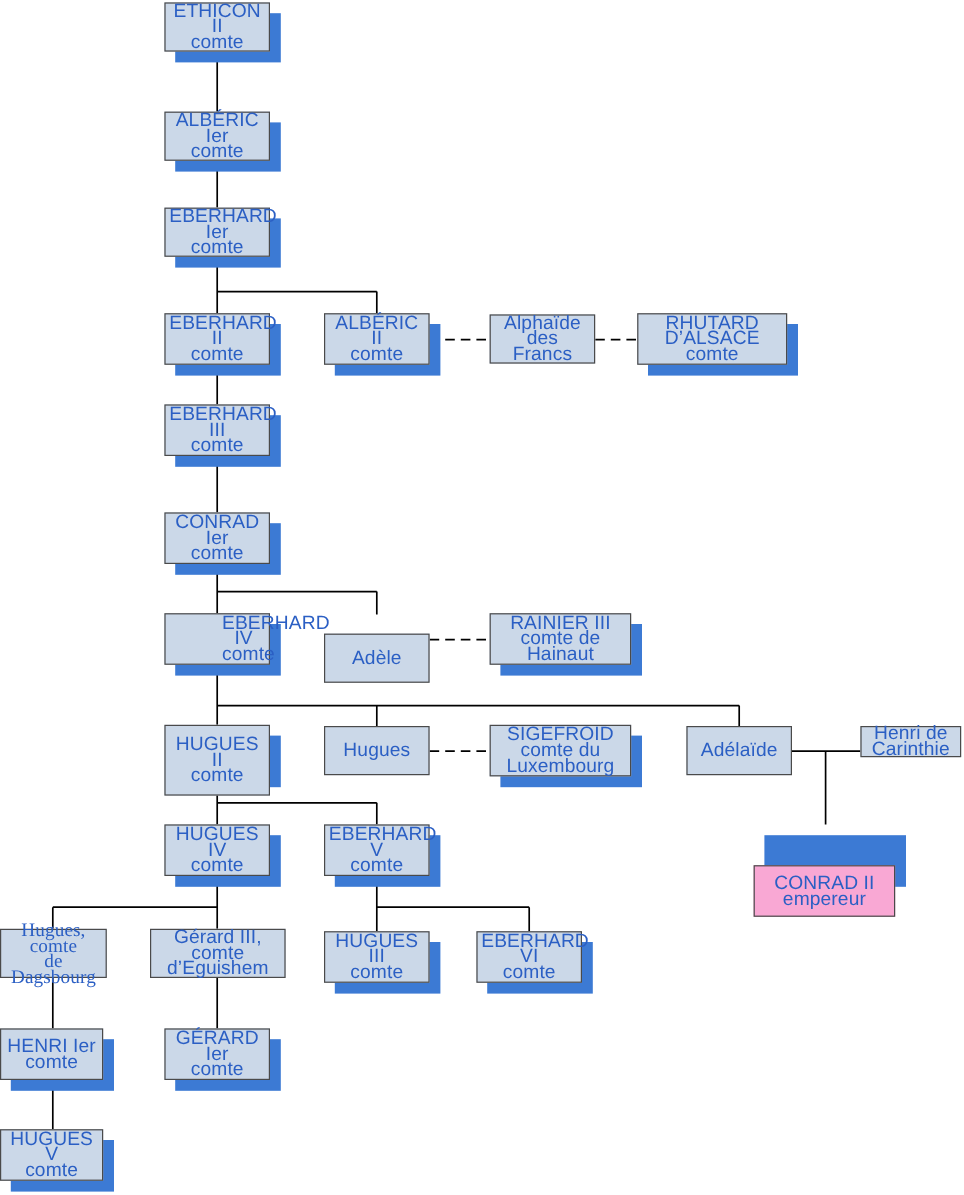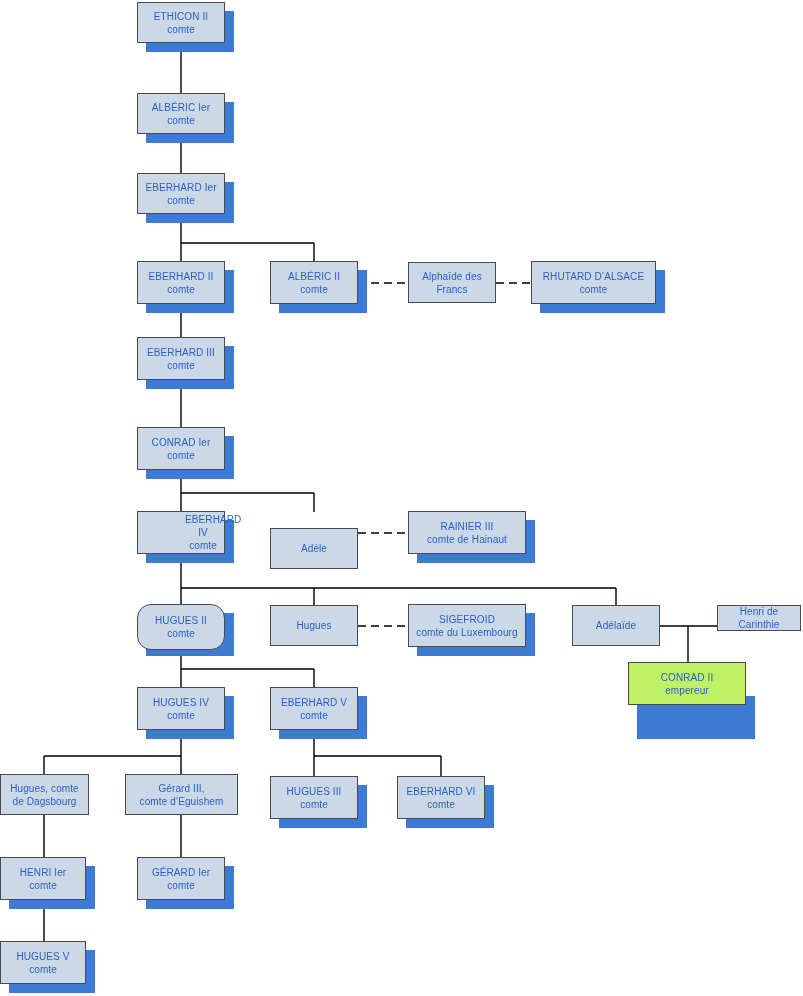--- a/index.html
+++ b/index.html
@@ -25,21 +25,21 @@
     width: 803px;
     height: 996px;
     pointer-events: none;
   }
   .node {
     position: absolute;
     box-sizing: border-box;
     background: #cbd8e8;
     border: 1.5px solid #4a4a4a;
     color: #2b5fc4;
-    font-size: 10px;
+    font-size: 16px;
     line-height: 13px;
     text-align: center;
     display: flex;
     align-items: center;
     justify-content: flex-start;
     z-index: 3;
     letter-spacing: 0.1px;
   }
   .node .lbl {
     display: block;
@@ -118,21 +118,21 @@
       <span class="lbl"><span>EBERHARD IV</span><br><span>comte</span></span>
     </div>
     <div class="node" style="left: 270px; top: 528px; width: 88px; height: 41px; background: rgb(203, 216, 232); border-color: rgb(74, 74, 74); color: rgb(43, 95, 196);">
       <span class="lbl"><span>Adèle</span></span>
     </div>
     <div class="shadow" style="left: 417px; top: 520px; width: 118px; height: 43px; background: rgb(60, 122, 212);"></div>
     <div class="node" style="left: 408px; top: 511px; width: 118px; height: 43px; background: rgb(203, 216, 232); border-color: rgb(74, 74, 74); color: rgb(43, 95, 196);">
       <span class="lbl"><span>RAINIER III</span><br><span>comte de Hainaut</span></span>
     </div>
     <div class="shadow" style="left: 146px; top: 613px; width: 88px; height: 43px; background: rgb(60, 122, 212);"></div>
-    <div class="node" style="left: 137px; top: 604px; width: 88px; height: 46px; background: rgb(203, 216, 232); border-color: rgb(74, 74, 74); color: rgb(43, 95, 196); border-radius: 14px;">
+    <div class="node" style="left: 137px; top: 604px; width: 88px; height: 59px; background: rgb(203, 216, 232); border-color: rgb(74, 74, 74); color: rgb(43, 95, 196);">
       <span class="lbl"><span>HUGUES II</span><br><span>comte</span></span>
     </div>
     <div class="node" style="left: 270px; top: 605px; width: 88px; height: 41px; background: rgb(203, 216, 232); border-color: rgb(74, 74, 74); color: rgb(43, 95, 196);">
       <span class="lbl"><span>Hugues</span></span>
     </div>
     <div class="shadow" style="left: 417px; top: 613px; width: 118px; height: 43px; background: rgb(60, 122, 212);"></div>
     <div class="node" style="left: 572px; top: 605px; width: 88px; height: 41px; background: rgb(203, 216, 232); border-color: rgb(74, 74, 74); color: rgb(43, 95, 196);">
       <span class="lbl"><span>Adélaïde</span></span>
     </div>
     <div class="node" style="left: 408px; top: 604px; width: 118px; height: 43px; background: rgb(203, 216, 232); border-color: rgb(74, 74, 74); color: rgb(43, 95, 196);">
@@ -143,24 +143,24 @@
     </div>
     <div class="shadow" style="left: 146px; top: 696px; width: 88px; height: 43px; background: rgb(60, 122, 212);"></div>
     <div class="node" style="left: 137px; top: 687px; width: 88px; height: 43px; background: rgb(203, 216, 232); border-color: rgb(74, 74, 74); color: rgb(43, 95, 196);">
       <span class="lbl"><span>HUGUES IV</span><br><span>comte</span></span>
     </div>
     <div class="shadow" style="left: 279px; top: 696px; width: 88px; height: 43px; background: rgb(60, 122, 212);"></div>
     <div class="node" style="left: 270px; top: 687px; width: 88px; height: 43px; background: rgb(203, 216, 232); border-color: rgb(74, 74, 74); color: rgb(43, 95, 196);">
       <span class="lbl"><span>EBERHARD V</span><br><span>comte</span></span>
     </div>
     <div class="shadow" style="left: 637px; top: 696px; width: 118px; height: 43px; background: rgb(60, 122, 212);"></div>
-    <div class="node" style="left: 628px; top: 662px; width: 118px; height: 43px; background: #bef264; border-color: rgb(74, 74, 74); color: rgb(43, 95, 196);">
+    <div class="node" style="left: 628px; top: 721px; width: 118px; height: 43px; background: #f9a8d4; border-color: rgb(74, 74, 74); color: rgb(43, 95, 196);">
       <span class="lbl"><span>CONRAD II</span><br><span>empereur</span></span>
     </div>
-    <div class="node" style="left: 0px; top: 774px; width: 89px; height: 41px; background: rgb(203, 216, 232); border-color: rgb(74, 74, 74); color: rgb(43, 95, 196);">
+    <div class="node" style="left: 0px; top: 774px; width: 89px; height: 41px; background: rgb(203, 216, 232); border-color: rgb(74, 74, 74); color: rgb(43, 95, 196); font-family: Liberation Serif, serif;">
       <span class="lbl"><span>Hugues, comte</span><br><span>de Dagsbourg</span></span>
     </div>
     <div class="node" style="left: 125px; top: 774px; width: 113px; height: 41px; background: rgb(203, 216, 232); border-color: rgb(74, 74, 74); color: rgb(43, 95, 196);">
       <span class="lbl"><span>Gérard III,</span><br><span>comte d’Eguishem</span></span>
     </div>
     <div class="shadow" style="left: 279px; top: 785px; width: 88px; height: 43px; background: rgb(60, 122, 212);"></div>
     <div class="node" style="left: 270px; top: 776px; width: 88px; height: 43px; background: rgb(203, 216, 232); border-color: rgb(74, 74, 74); color: rgb(43, 95, 196);">
       <span class="lbl"><span>HUGUES III</span><br><span>comte</span></span>
     </div>
     <div class="shadow" style="left: 406px; top: 785px; width: 88px; height: 43px; background: rgb(60, 122, 212);"></div>

